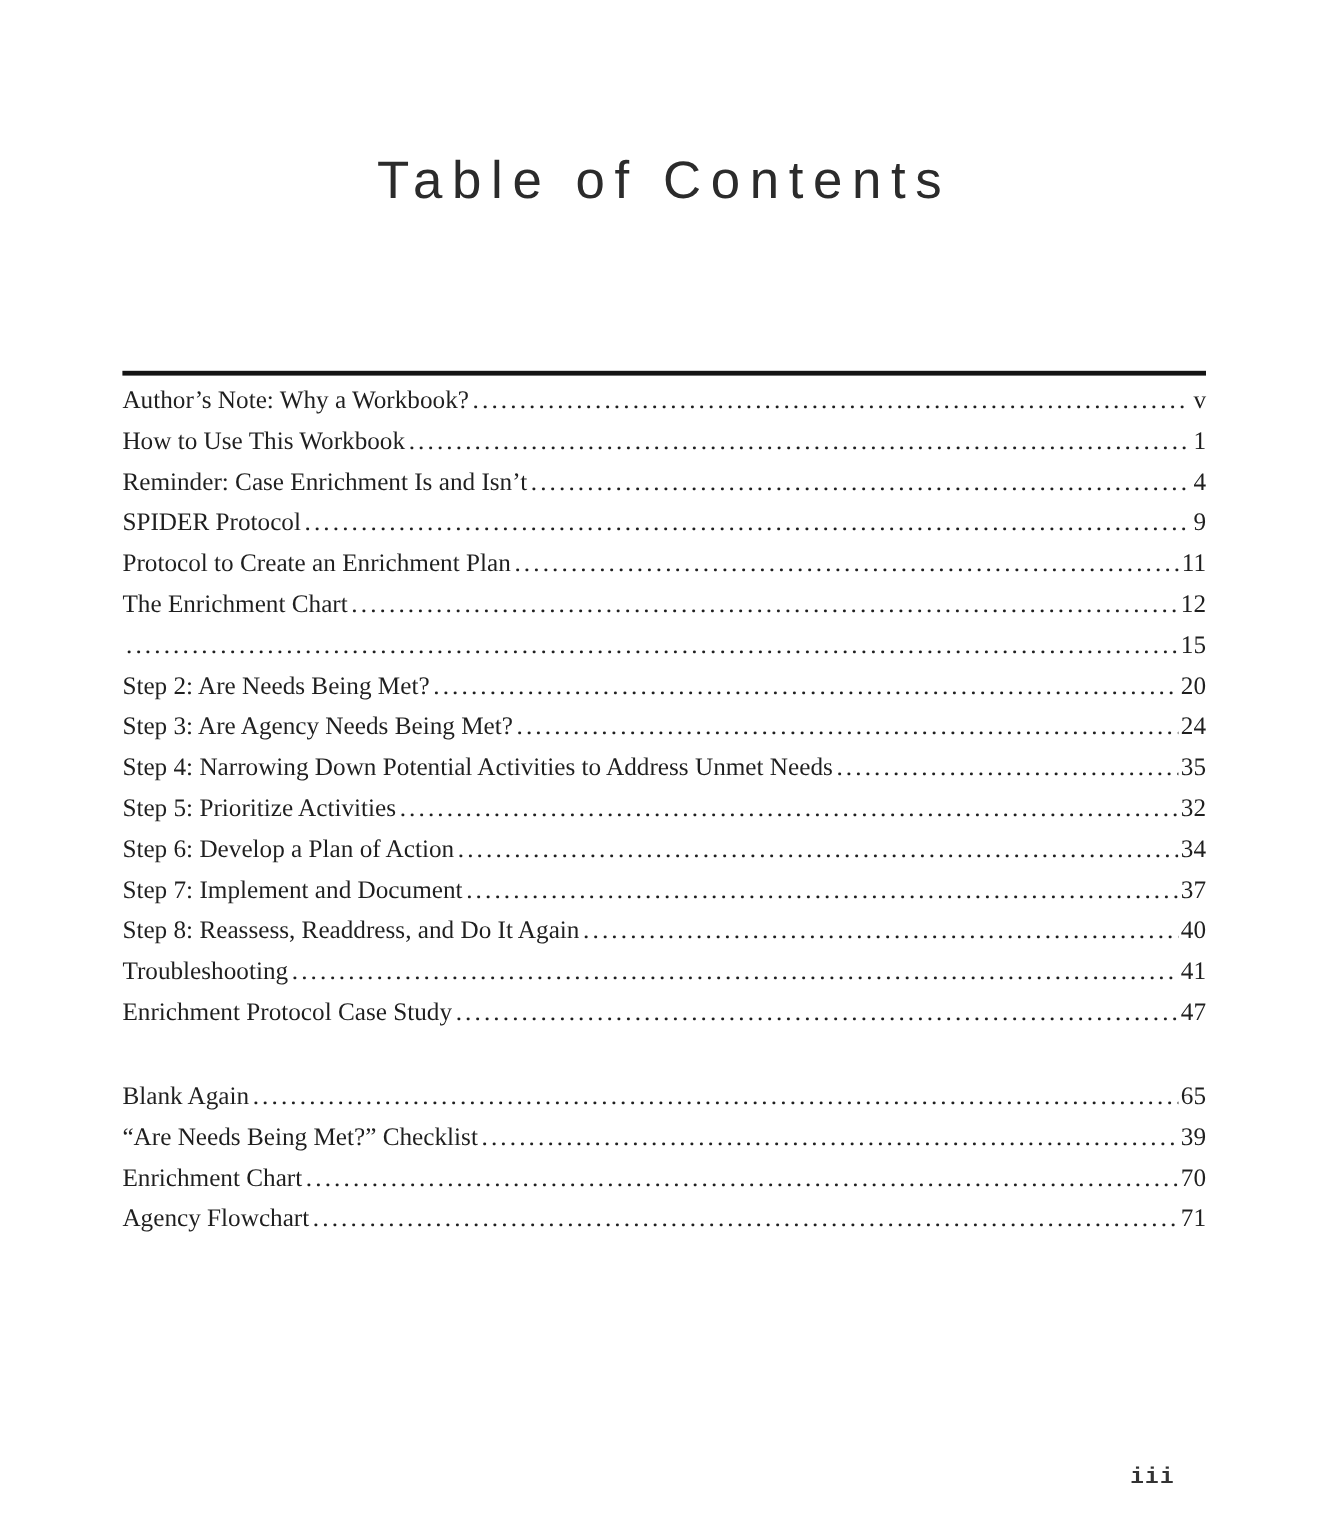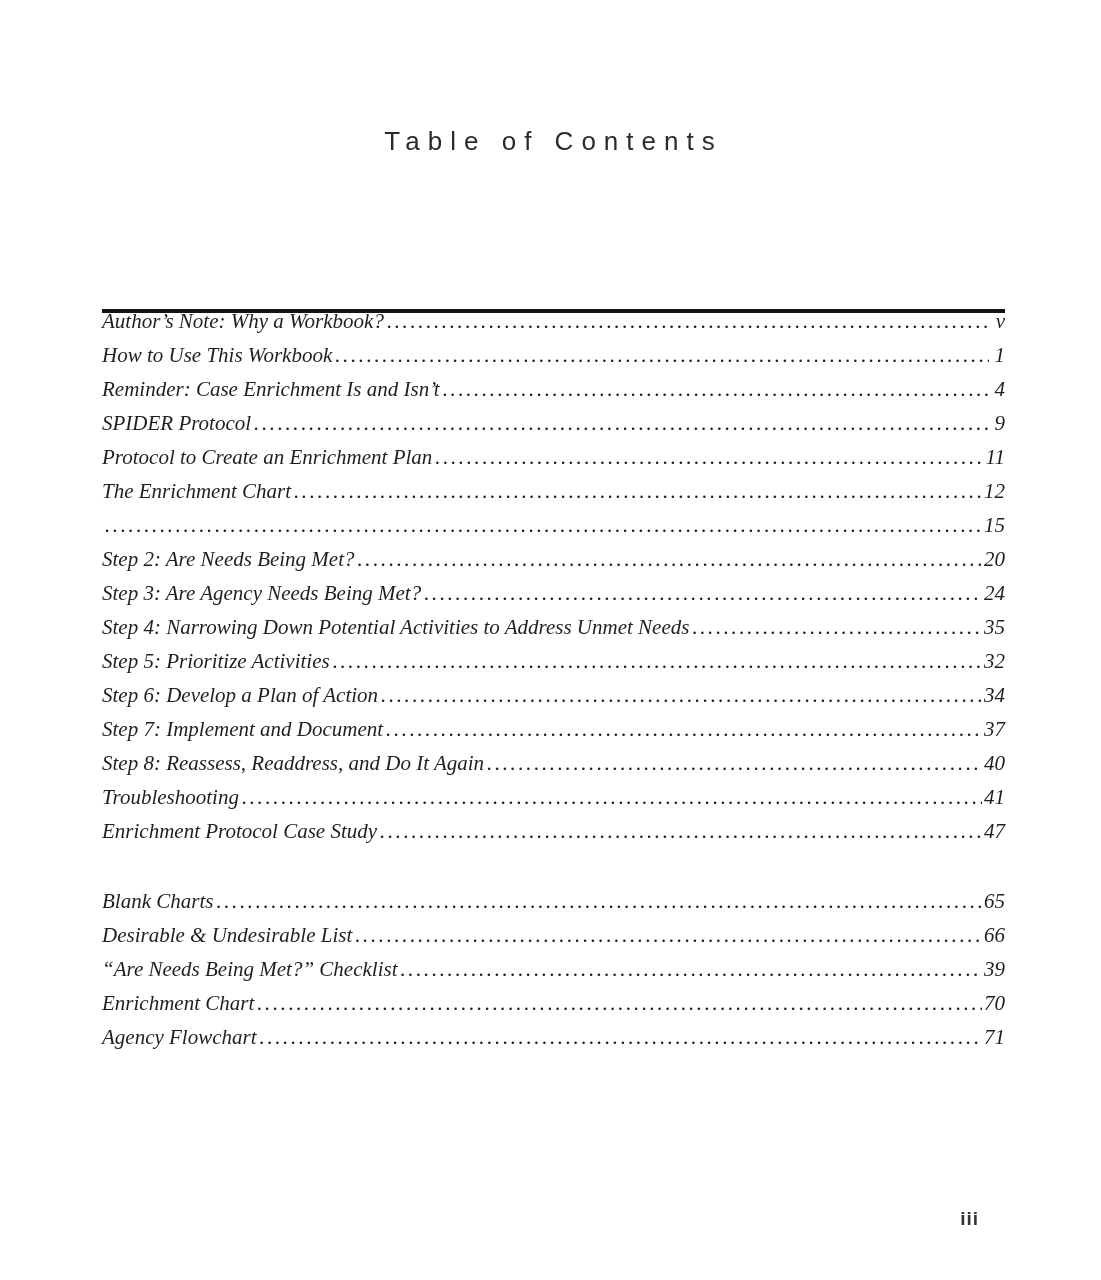--- a/index.html
+++ b/index.html
@@ -23,39 +23,38 @@
     height: 100%;
   }
   .doc-title {
     position: absolute;
     top: 126px;
     left: 0;
     width: 100%;
     text-align: center;
     font-family: "Liberation Sans", sans-serif;
     font-weight: 400;
-    font-size: 26px;
+    font-size: 44px;
     letter-spacing: 8px;
     color: var(--title-color, #2b2b2b);
     white-space: nowrap;
   }
   .rule {
     position: absolute;
     top: 309px;
     left: 0;
     width: 100%;
     height: 4px;
     background: var(--rule-color, #141414);
   }
   .toc-list {
     position: absolute;
-    top: 304px;
+    top: 316px;
     left: 0;
     width: 100%;
-    font-style: italic;
   }
   .toc-section + .toc-section {
     margin-top: 36px;
   }
   .toc-row {
     display: flex;
     align-items: baseline;
     height: 34px;
     line-height: 34px;
     font-size: 21px;
@@ -77,22 +76,22 @@
   }
   .toc-page {
     flex: 0 0 auto;
     white-space: nowrap;
     min-width: 14px;
     text-align: right;
   }
   .page-footer {
     position: absolute;
     right: 26px;
-    bottom: 50px;
-    font-family: Liberation Sans, sans-serif;
+    bottom: 38px;
+    font-family: Liberation Mono, monospace;
     font-size: 19px;
     font-weight: 700;
     letter-spacing: 1px;
     color: var(--footer-color, #333333);
   }
 </style>
 </head>
 <body style="background: rgb(255, 255, 255);">
 
 <div class="page">
@@ -177,28 +176,23 @@
           <span class="toc-page">41</span>
         </div>
         <div class="toc-row">
           <span class="toc-label">Enrichment Protocol Case Study</span>
           <span class="toc-leader"></span>
           <span class="toc-page">47</span>
         </div>
       </div>
       <div class="toc-section">
         <div class="toc-row">
-          <span class="toc-label">Blank Charts</span>
+          <span class="toc-label">Blank Again</span>
           <span class="toc-leader"></span>
           <span class="toc-page">65</span>
-        </div>
-        <div class="toc-row">
-          <span class="toc-label">Desirable &amp; Undesirable List</span>
-          <span class="toc-leader"></span>
-          <span class="toc-page">66</span>
         </div>
         <div class="toc-row">
           <span class="toc-label">“Are Needs Being Met?” Checklist</span>
           <span class="toc-leader"></span>
           <span class="toc-page">39</span>
         </div>
         <div class="toc-row">
           <span class="toc-label">Enrichment Chart</span>
           <span class="toc-leader"></span>
           <span class="toc-page">70</span>

